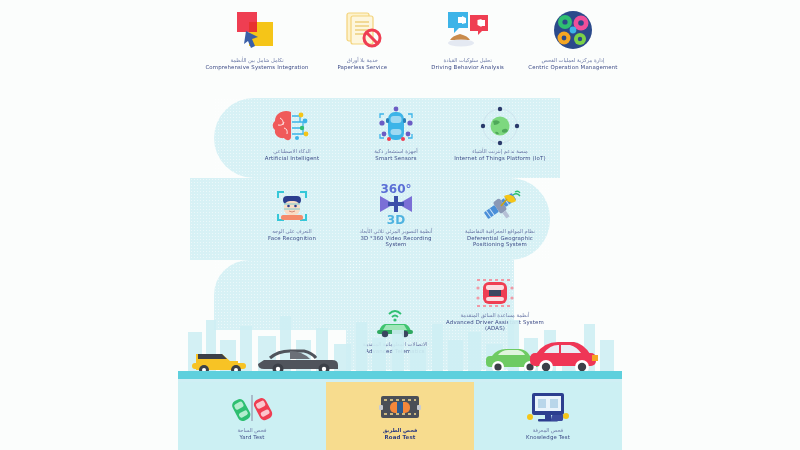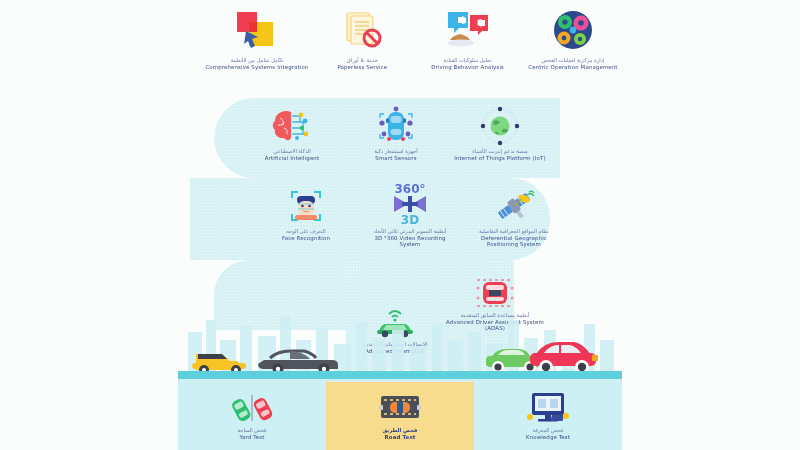--- a/index.html
+++ b/index.html
@@ -29,21 +29,21 @@
          border-radius:40px 0 0 40px;}
   #band2{left:190px;top:178px;width:360px;height:82px;
          border-radius:0 40px 40px 0;}
   #band3{left:214px;top:260px;width:300px;height:70px;
          border-radius:35px 0 0 0;}
   #band3b{position:absolute;left:346px;top:260px;width:168px;height:110px;
           background:#d7f1f5;border-radius:36px 36px 0 0;}
 
   .bandrow{position:absolute;display:flex;justify-content:space-between;}
   #row1{left:246px;top:104px;width:300px;}
-  #row2{left:260px;top:184px;width:300px;}
+  #row2{left:246px;top:184px;width:300px;}
   .cell{width:92px;display:flex;flex-direction:column;align-items:center;}
   .cell .ico{height:42px;display:flex;align-items:flex-end;justify-content:center;}
   .cell .lbl{margin-top:3px;}
 
   
   .float{position:absolute;width:110px;display:flex;flex-direction:column;align-items:center;}
   #adas{left:440px;top:276px;}
   #telem{left:340px;top:305px;}
   .float .ico{height:34px;display:flex;align-items:flex-end;justify-content:center;}
   .float .lbl{margin-top:3px;}

